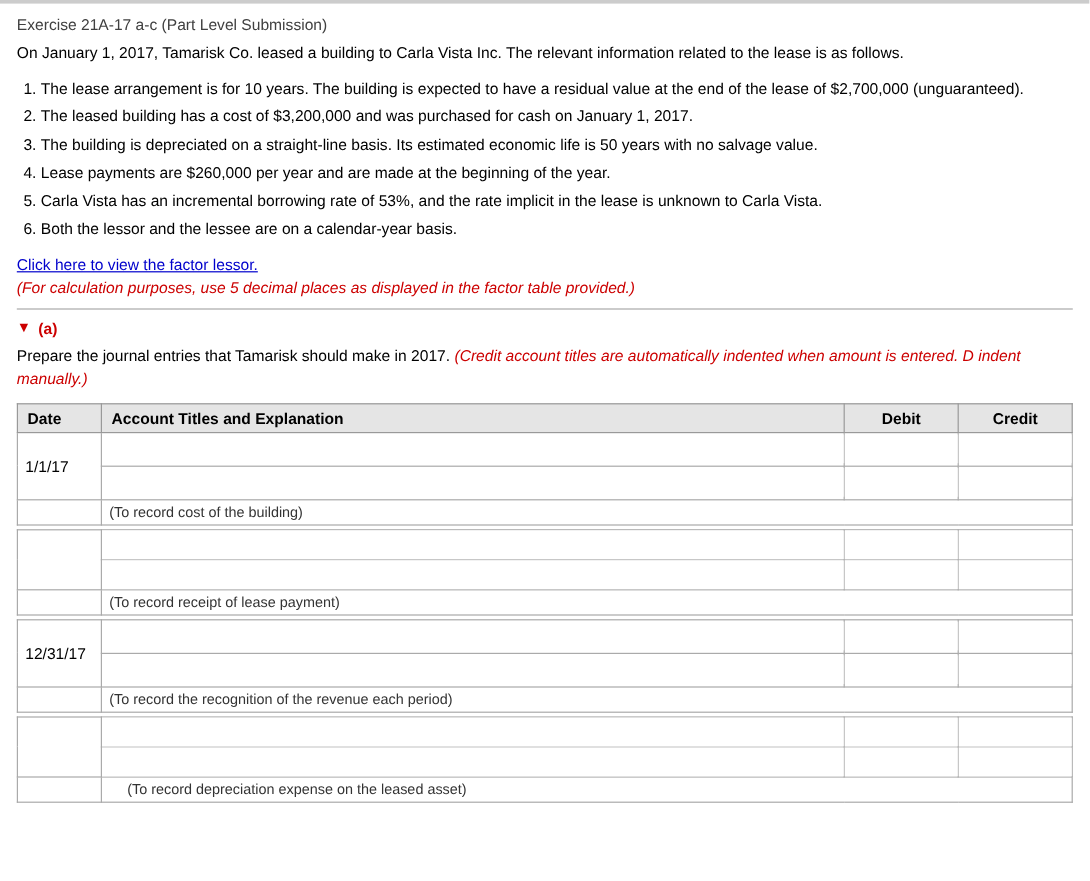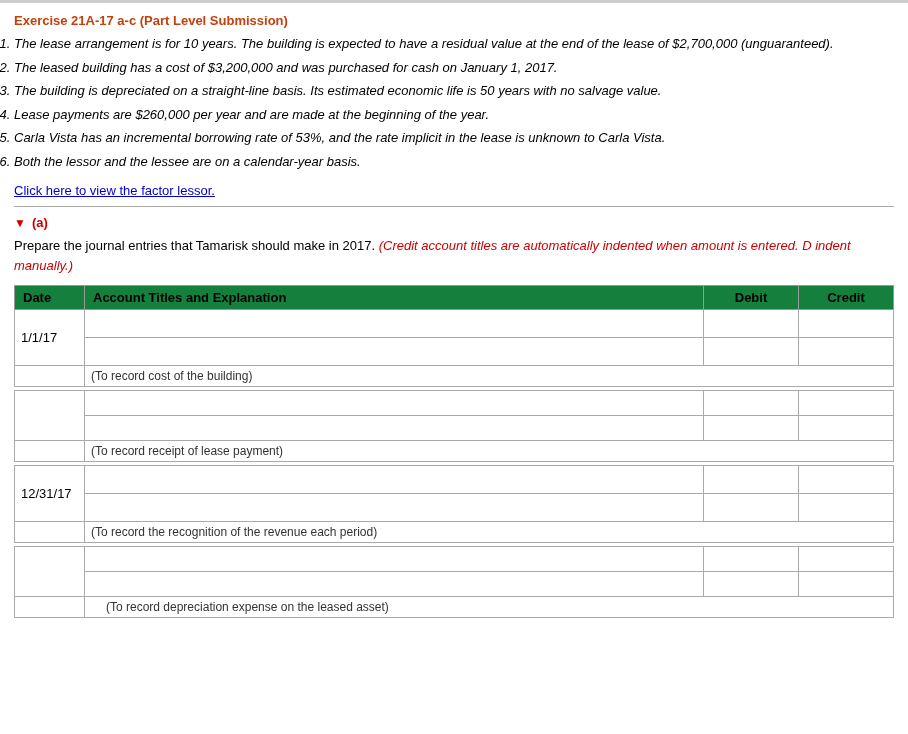--- a/index.html
+++ b/index.html
@@ -14,35 +14,35 @@
     .top-border {
       height: 3px;
       background: #ccc;
     }
 
     .content {
       padding: 10px 14px;
     }
 
     .exercise-title {
-      color: #c2410c;
-      font-weight: bold;
+      color: #404040;
+      font-weight: normal;
       margin-bottom: 6px;
       font-size: 13px;
     }
 
     .intro-text {
       margin-bottom: 10px;
       font-size: 13px;
       line-height: 1.5;
     }
 
     .numbered-list {
+      margin-left: 20px;
       margin-bottom: 12px;
-      font-style: italic;
     }
 
     .numbered-list li {
       margin-bottom: 4px;
       line-height: 1.5;
       font-size: 13px;
     }
 
     .factor-link {
       color: #00c;
@@ -96,21 +96,21 @@
     .table-container {
       margin-bottom: 4px;
     }
 
     
     table.jt {
       border-collapse: collapse;
       width: 100%;
     }
     table.jt thead tr th {
-      background: #15803d;
+      background: #e5e5e5;
       border: 1px solid #999;
       padding: 4px 8px;
       font-size: 13px;
       text-align: left;
     }
     table.jt thead tr th.th-debit,
     table.jt thead tr th.th-credit {
       text-align: center;
       width: 95px;
     }
@@ -150,33 +150,35 @@
     }
   </style>
 </head>
 <body>
 
 <div class="top-border"></div>
 <div class="content">
 
   <div class="exercise-title">Exercise 21A-17 a-c (Part Level Submission)</div>
 
+  <p class="intro-text">On January 1, 2017, Tamarisk Co. leased a building to Carla Vista Inc. The relevant information related to the lease is as follows.</p>
 
   <ol class="numbered-list">
     <li>The lease arrangement is for 10 years. The building is expected to have a residual value at the end of the lease of $2,700,000 (unguaranteed).</li>
     <li>The leased building has a cost of $3,200,000 and was purchased for cash on January 1, 2017.</li>
     <li>The building is depreciated on a straight-line basis. Its estimated economic life is 50 years with no salvage value.</li>
     <li>Lease payments are $260,000 per year and are made at the beginning of the year.</li>
     <li>Carla Vista has an incremental borrowing rate of 53%, and the rate implicit in the lease is unknown to Carla Vista.</li>
     <li>Both the lessor and the lessee are on a calendar-year basis.</li>
   </ol>
 
   <p style="margin-bottom:4px;">
     <a class="factor-link">Click here to view the factor lessor.</a>
   </p>
+  <p class="factor-note">(For calculation purposes, use 5 decimal places as displayed in the factor table provided.)</p>
 
   <hr class="divider">
 
   <div class="section-header">
     <span class="triangle-icon">▼</span>
     <span class="section-label">(a)</span>
   </div>
 
   <p class="section-instruction">
     <span>Prepare the journal entries that Tamarisk should make in 2017.</span>

